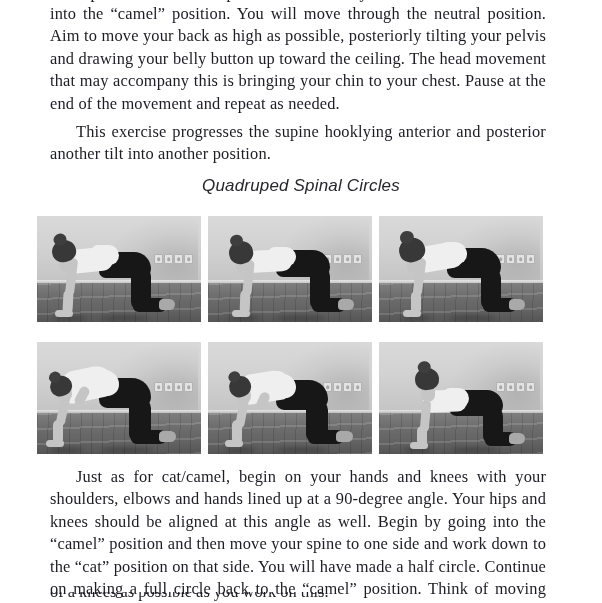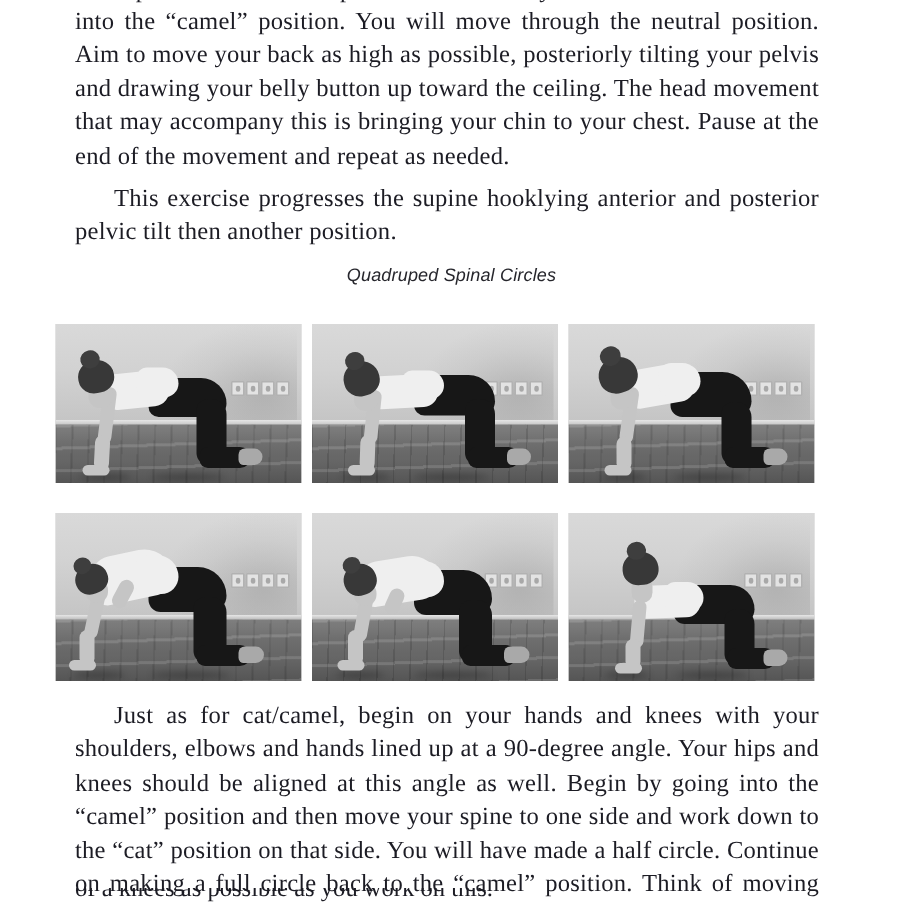--- a/index.html
+++ b/index.html
@@ -69,21 +69,21 @@
 
   
   .caption-head {
     position: absolute;
     left: 0;
     top: 176px;
     width: 602px;
     text-align: center;
     font-family: "Liberation Sans", "DejaVu Sans", sans-serif;
     font-style: italic;
-    font-size: 12px;
+    font-size: 17px;
     letter-spacing: 0.01em;
     color: #26262c;
   }
 
   
   .grid {
     position: absolute;
     left: 37px;
     top: 216px;
     width: 506px;
@@ -222,21 +222,21 @@
 
   <div class="clip-top">
     <div class="sliver">and repeat. For the second part of this exercise you will move</div>
   </div>
 
   <div class="textcol block-a">
     <p class="para">into the “camel” position. You will move through the neutral position. Aim to move your back as high as possible, posteriorly tilting your pelvis and drawing your belly button up toward the ceiling. The head movement that may accompany this is bringing your chin to your chest. Pause at the end of the movement and repeat as needed.</p>
   </div>
 
   <div class="textcol block-b">
-    <p class="para indent">This exercise progresses the supine hooklying anterior and posterior pelvic tilt then another position.</p>
+    <p class="para indent">This exercise progresses the supine hooklying anterior and posterior another tilt into another position.</p>
   </div>
 
   <div class="caption-head">Quadruped Spinal Circles</div>
 
   <div class="grid">
 
     <div class="photo">
       <div class="wall"></div>
       <div class="baseboard"></div>
       <div class="floor"></div>

